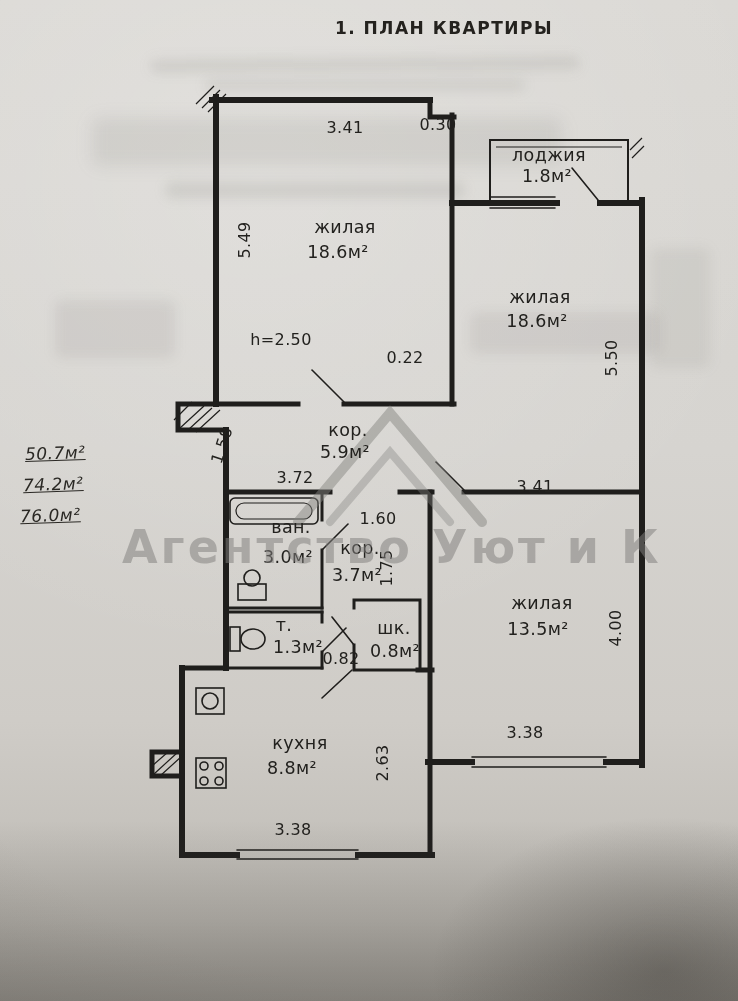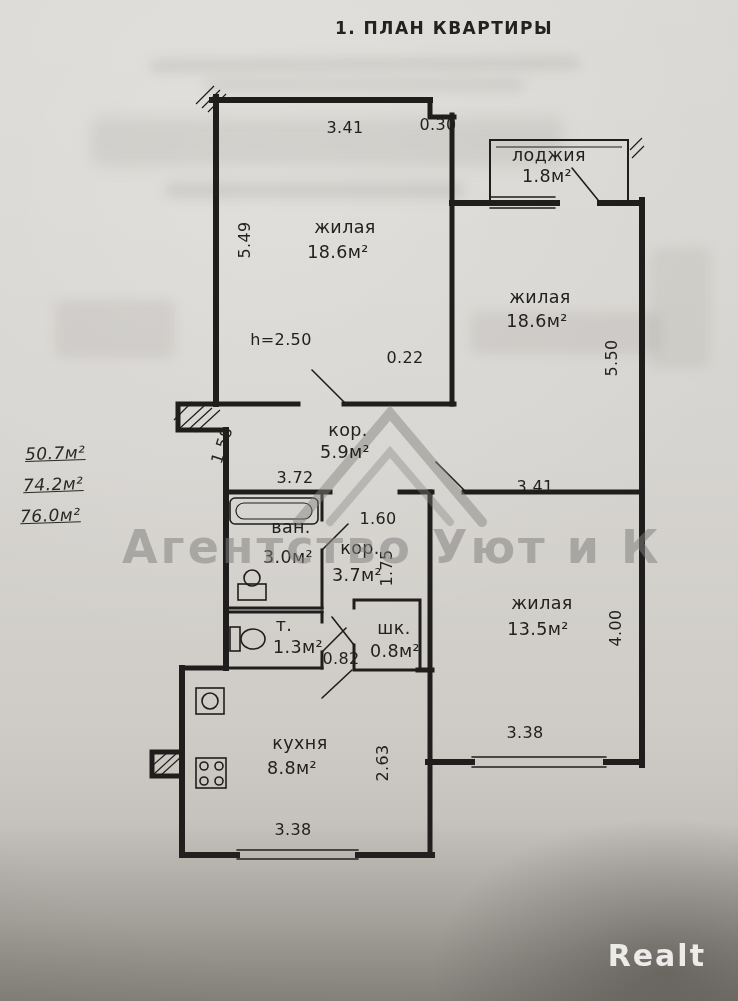--- a/index.html
+++ b/index.html
@@ -202,15 +202,14 @@
       <text class="dim" x="525" y="738">3.38</text>
       <text class="dim" transform="translate(388,763) rotate(-90)">2.63</text>
       <text class="dim" x="293" y="835">3.38</text>
     </g>
   </svg>
 
   <div class="wm-text">Агентство Уют и К</div>
 
   <div class="vignette"></div>
 
-  <div class="brand">Realt</div>
 
 </div>
 
 </body></html>

